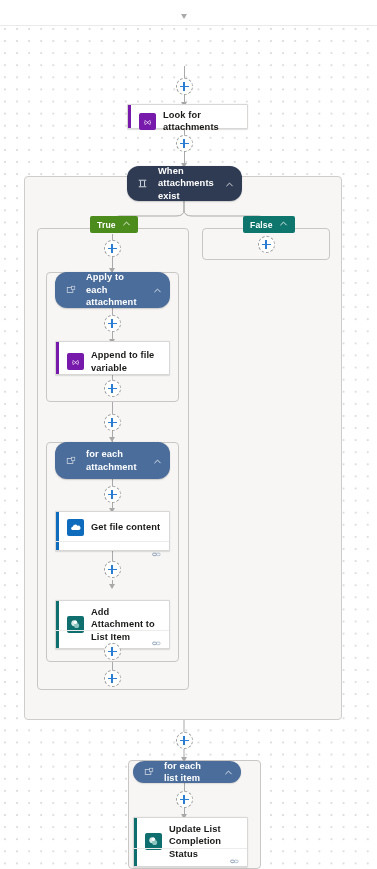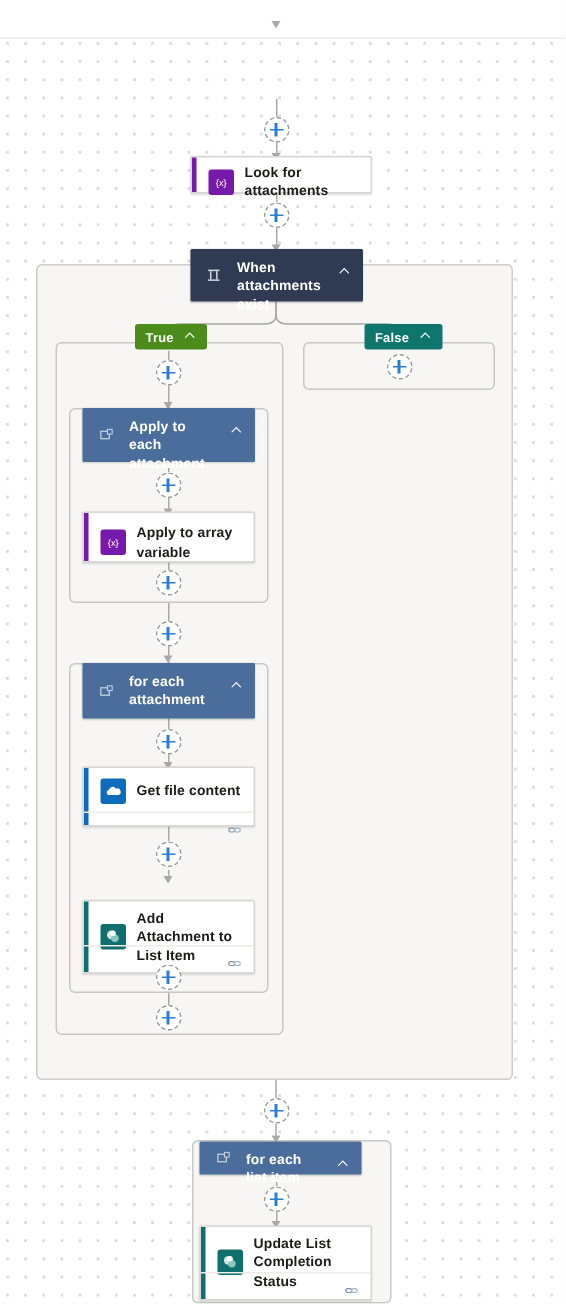--- a/index.html
+++ b/index.html
@@ -86,21 +86,21 @@
     position:absolute;right:8px;top:3px;
   }
   .ic{
     width:17px;height:17px;border-radius:2px;flex:0 0 17px;
     display:flex;align-items:center;justify-content:center;
   }
 
   
   .block{
     position:absolute;background:#4a6d9b;color:#fff;box-sizing:border-box;
-    border-radius:1px;display:flex;gap:9px;
+    border-radius:12px;display:flex;align-items:center;gap:9px;
     padding:6px 8px 6px 9px;
     box-shadow:0 0.6px 1.4px rgba(0,0,0,.18);
   }
   .block.cond{background:#2f3b52;}
   .block .btitle{
     font-size:9.3px;font-weight:700;line-height:12.4px;color:#ffffff;
     letter-spacing:.1px;flex:1;
   }
   .block .chev{flex:0 0 9px;}
   .block .bico{flex:0 0 13px;display:flex;align-items:center;justify-content:center;}
@@ -255,21 +255,21 @@
   <div class="plus" style="left:103.5px;top:315px;"></div>
 
   <div class="card" style="left:55px;top:341px;width:115px;height:34px;">
     <div class="accent" style="background:#7719aa;"></div>
     <div class="crow" style="padding-top:6px;padding-bottom:6px;">
       <span class="ic" style="background:#7719aa;">
         <svg width="11" height="11" viewBox="0 0 16 16" aria-hidden="true">
           <text x="8" y="11.6" font-size="9" font-family="Liberation Sans, sans-serif" fill="#ffffff" text-anchor="middle">{x}</text>
         </svg>
       </span>
-      <span class="ctitle" style="max-width:78px;">Apply to array variable</span>
+      <span class="ctitle" style="max-width:78px;">Append to file variable</span>
     </div>
   </div>
 
   <div class="plus" style="left:103.5px;top:380px;"></div>
 
   <div class="plus" style="left:103.5px;top:414px;"></div>
 
   <div class="block" style="left:55px;top:442px;width:115px;height:37px;">
     <span class="bico">
       <svg width="10" height="10" viewBox="0 0 16 16" aria-hidden="true">

